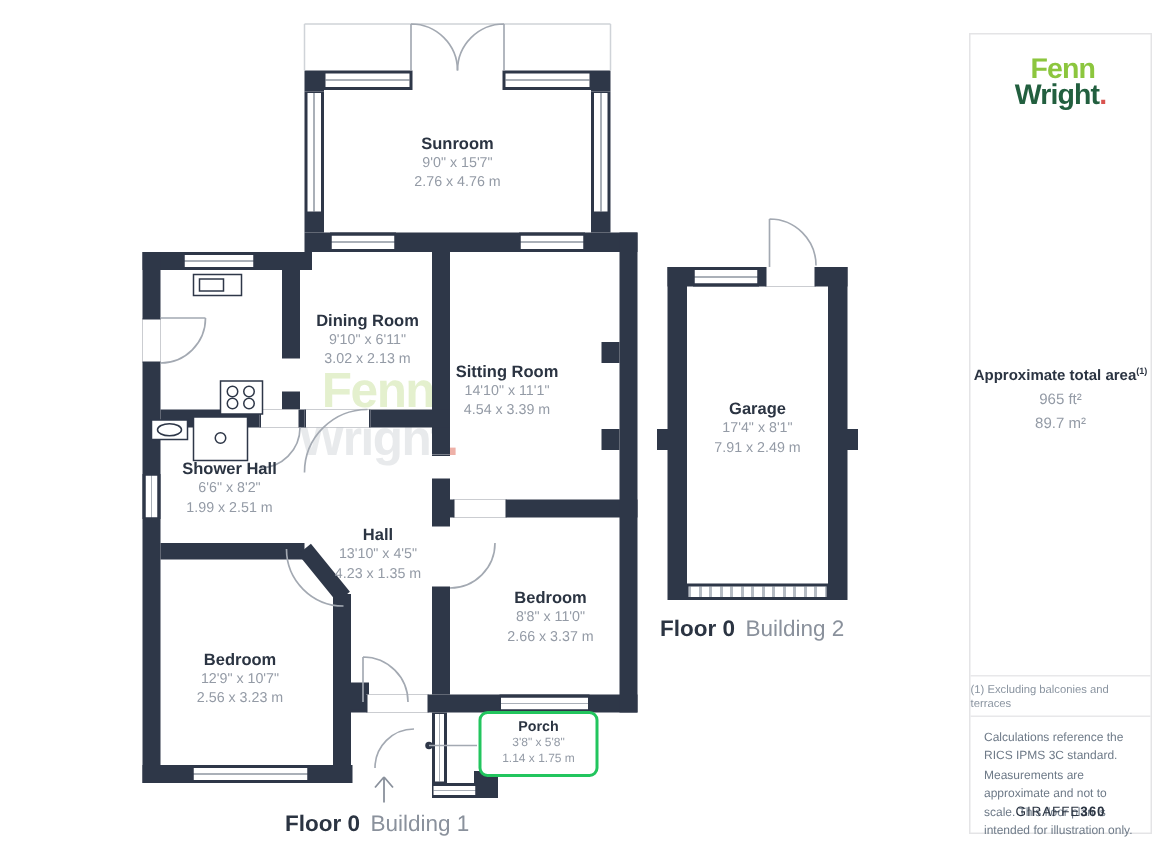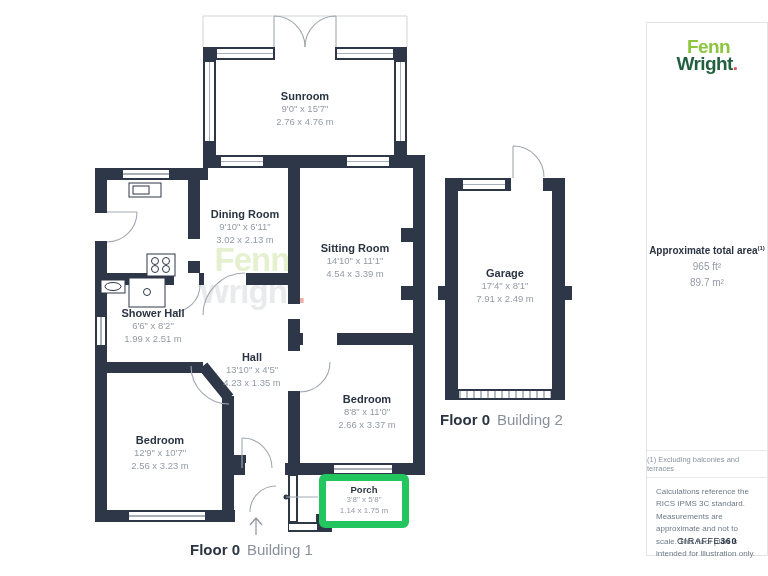--- a/index.html
+++ b/index.html
@@ -14,21 +14,21 @@
   .oph{position:absolute;background:#fff;border-left:1px solid #2e3748;border-right:1px solid #2e3748;box-sizing:border-box;z-index:4;}
   .opv{position:absolute;background:#fff;border-top:1px solid #2e3748;border-bottom:1px solid #2e3748;box-sizing:border-box;z-index:4;}
   .gdoor{position:absolute;background:repeating-linear-gradient(90deg,#b6bcc4 0 2px,#fff 2px 7px);
          border:1px solid #2e3748;border-top-width:2px;border-bottom-width:2px;box-sizing:border-box;z-index:4;}
   .edge{position:absolute;background:#2e3748;z-index:4;}
   svg.overlay{position:absolute;left:0;top:0;z-index:5;}
   
   .room{position:absolute;text-align:center;z-index:6;}
   .room .t{font-weight:bold;font-size:11px;color:#2b3442;}
   .room .d{font-size:9.5px;color:#949ba6;line-height:1.32;margin-top:1px;}
-  .porchbox{position:absolute;text-align:center;z-index:6;background:#fff;border:7px solid #22c55e;
+  .porchbox{position:absolute;text-align:center;z-index:6;background:#fff;border:2px solid #22c55e;
             border-radius:6px;padding:3px 5px 4px 5px;}
   .porchbox .t{font-weight:bold;font-size:9.5px;color:#2b3442;}
   .porchbox .d{font-size:8px;color:#949ba6;line-height:1.35;}
   .floorcap{position:absolute;text-align:left;font-size:15px;z-index:6;}
   .floorcap .f{font-weight:bold;color:#2b3442;}
   .floorcap .b{color:#8a919c;margin-left:7px;}
   
   .wmark{position:absolute;left:191px;top:244px;width:122px;text-align:center;z-index:2;
          font-weight:bold;font-size:33px;line-height:32px;letter-spacing:-1px;}
   .wmark .w1{color:rgba(146,196,58,0.25);display:block;}
@@ -191,21 +191,21 @@
     </svg>
 
     <div class="room" style="left:230px;top:90px;width:150px;">
       <div class="t">Sunroom</div>
       <div class="d"><span>9'0" x 15'7"</span><br><span>2.76 x 4.76 m</span></div>
     </div>
     <div class="room" style="left:197px;top:208px;width:96px;">
       <div class="t">Dining Room</div>
       <div class="d"><span>9'10" x 6'11"</span><br><span>3.02 x 2.13 m</span></div>
     </div>
-    <div class="room" style="left:303px;top:242px;width:104px;">
+    <div class="room" style="left:286px;top:242px;width:104px;">
       <div class="t">Sitting Room</div>
       <div class="d"><span>14'10" x 11'1"</span><br><span>4.54 x 3.39 m</span></div>
     </div>
     <div class="room" style="left:99px;top:307px;width:108px;">
       <div class="t">Shower Hall</div>
       <div class="d"><span>6'6" x 8'2"</span><br><span>1.99 x 2.51 m</span></div>
     </div>
     <div class="room" style="left:206px;top:351px;width:92px;">
       <div class="t">Hall</div>
       <div class="d"><span>13'10" x 4'5"</span><br><span>4.23 x 1.35 m</span></div>

